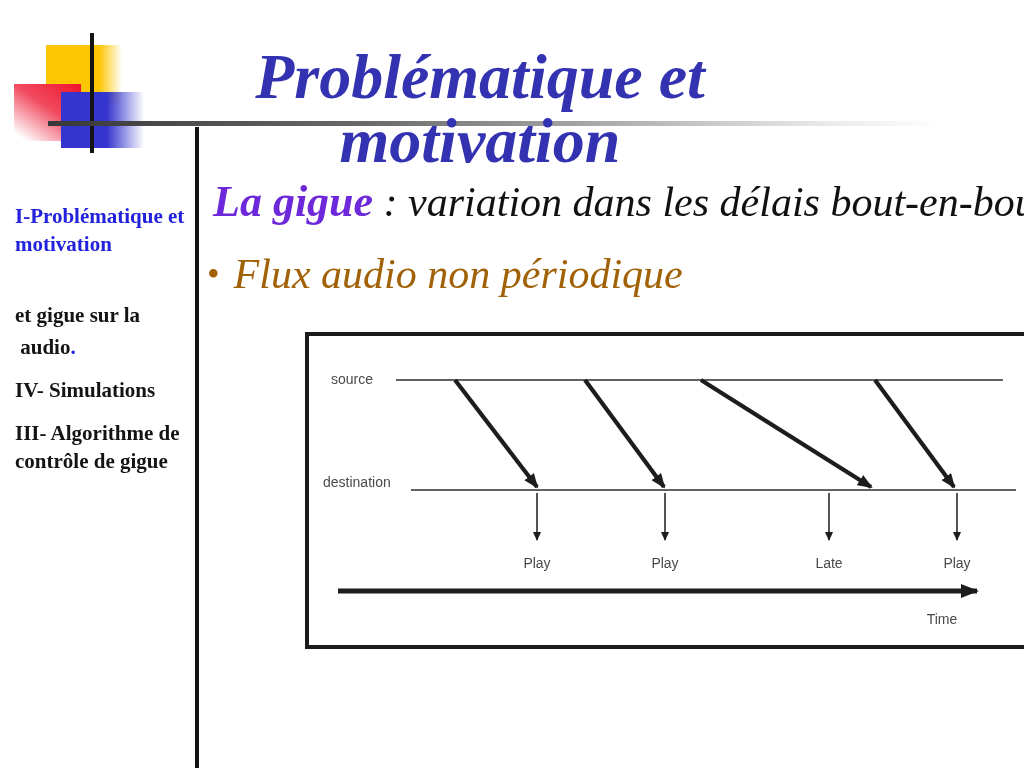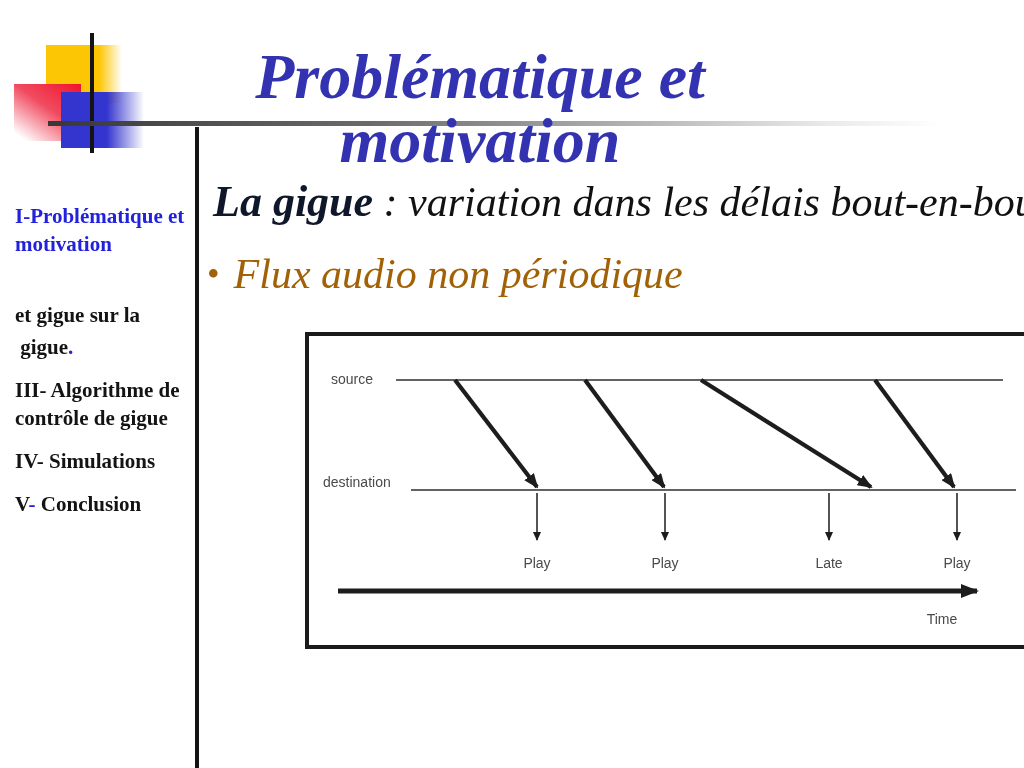--- a/index.html
+++ b/index.html
@@ -26,21 +26,21 @@
   .sidebar{position:absolute;left:3px;top:202px;width:192px;margin-left:12px;}
   .sb-item{font-weight:bold;font-size:21px;line-height:28px;color:#141414;
     margin:0 0 15px 0;white-space:pre-wrap;}
   .sb-item.active{color:#2222dd;}
   .sb-item.tight{margin-bottom:4px;}
   .blue{color:#2222dd;}
 
   
   .heading{position:absolute;left:213px;top:176px;font-style:italic;font-size:42px;
     color:#111;white-space:nowrap;}
-  .heading .term{font-weight:bold;font-size:44px;color:#0f172a;}
+  .heading .term{font-weight:bold;font-size:44px;color:#6d28d9;}
   .bullet-line{position:absolute;left:207px;top:250px;font-style:italic;font-size:42px;color:#a16207;
     white-space:nowrap;font-family:Liberation Serif, serif;}
   .bullet-line .marker{font-style:normal;margin-right:14px;font-size:36px;vertical-align:2px;}
 
   
   .diagram-box{position:absolute;left:257px;top:332px;width:723px;height:317px;
     border:4px solid #1b1b1b;box-sizing:border-box;background:#fff;margin-left:48px;}
   .diagram-box svg{position:absolute;left:0;top:0;}
   .axis{stroke:#2e2e2e;stroke-width:1.4;}
   .pkt-line{stroke:#1d1d1d;stroke-width:4.2;}
@@ -57,24 +57,23 @@
 <div class="deco-blue"></div>
 <div class="deco-vline"></div>
 <div class="hr-grad"></div>
 <div class="v-divider"></div>
 
 <div class="slide-title">Problématique et motivation</div>
 
 <div class="sidebar">
   <div class="sb-item active"><span>I-Problématique et</span><br><span>motivation</span></div>
   <div class="sb-item tight"><br><span>et gigue sur la</span></div>
-  <div class="sb-item"><span> gigue</span><span class="blue">.</span></div>
+  <div class="sb-item"><span> audio</span><span class="blue">.</span></div>
+  <div class="sb-item"><span>IV- Simulations</span></div>
   <div class="sb-item"><span>III- Algorithme de</span><br><span>contrôle de gigue</span></div>
-  <div class="sb-item"><span>IV- Simulations</span></div>
-  <div class="sb-item"><span>V</span><span class="blue">-</span><span> Conclusion</span></div>
 </div>
 
 <div class="heading"><span class="term">La gigue</span><span> : variation dans les délais bout-en-bout</span></div>
 
 <div class="bullet-line"><span class="marker">•</span><span>Flux audio non périodique</span></div>
 
 <div class="diagram-box">
   <svg width="715" height="309" viewBox="0 0 715 309">
     <defs>
       <marker id="ah-pkt" markerUnits="userSpaceOnUse" markerWidth="15" markerHeight="12" refX="13" refY="6" orient="auto">

